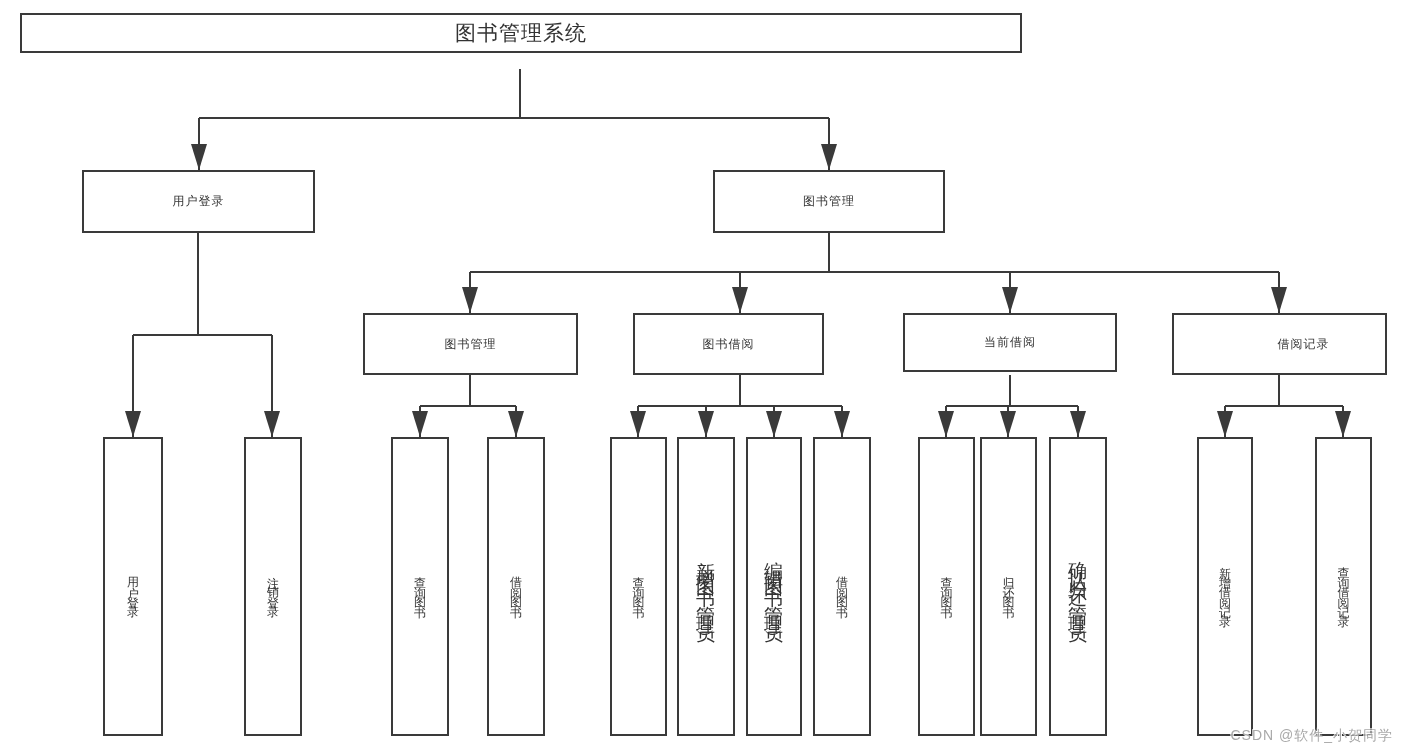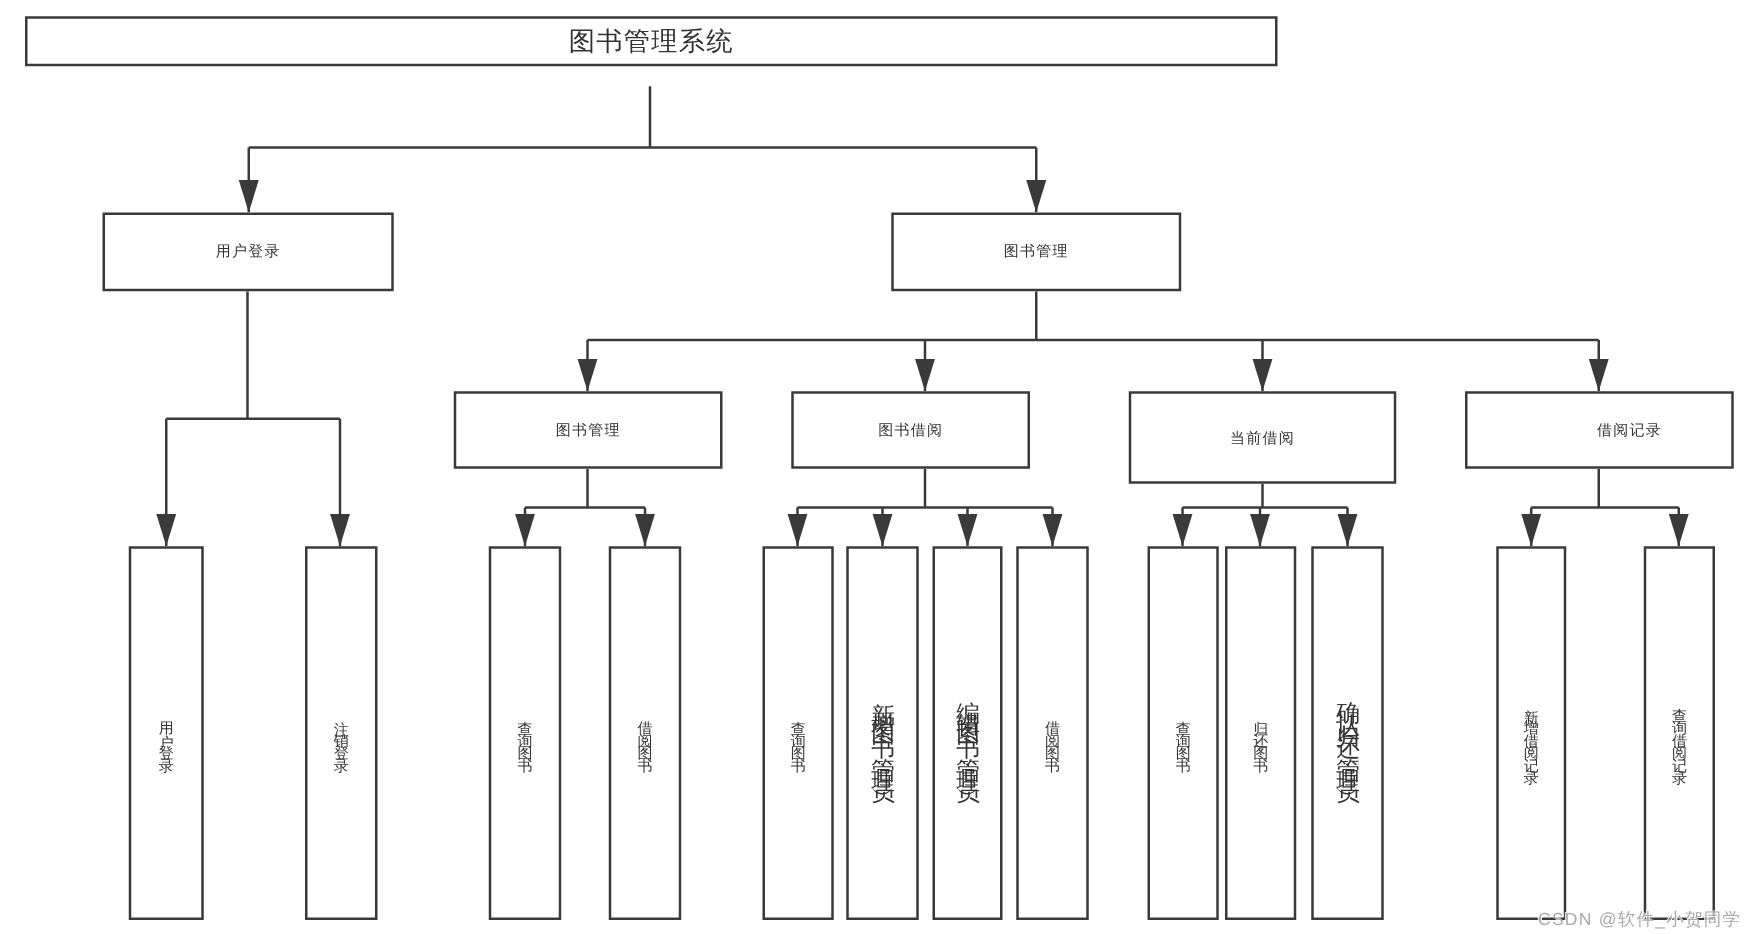--- a/index.html
+++ b/index.html
@@ -113,21 +113,21 @@
     </g>
   </svg>
 
   <div class="box root" style="left:20px; top:13px; width:1002px; height:40px;">图书管理系统</div>
 
   <div class="box" style="left:82px; top:170px; width:233px; height:63px;">用户登录</div>
   <div class="box" style="left:713px; top:170px; width:232px; height:63px;">图书管理</div>
 
   <div class="box" style="left:363px; top:313px; width:215px; height:62px;">图书管理</div>
   <div class="box" style="left:633px; top:313px; width:191px; height:62px;">图书借阅</div>
-  <div class="box" style="left:903px; top:313px; width:214px; height:74px;">当前借阅</div>
+  <div class="box" style="left:903px; top:313px; width:214px; height:59px;">当前借阅</div>
   <div class="box" style="left:1172px; top:313px; width:215px; height:62px;padding-left:48px;">借阅记录</div>
 
   <div class="box v" style="left:103px; top:437px; width:60px; height:299px;">用户登录</div>
   <div class="box v" style="left:244px; top:437px; width:58px; height:299px;">注销登录</div>
 
   <div class="box v" style="left:391px; top:437px; width:58px; height:299px;">查询图书</div>
   <div class="box v" style="left:487px; top:437px; width:58px; height:299px;">借阅图书</div>
 
   <div class="box v" style="left:610px; top:437px; width:57px; height:299px;">查询图书</div>
   <div class="box v long" style="left:677px; top:437px; width:58px; height:299px;">新增图书（管理员）</div>

